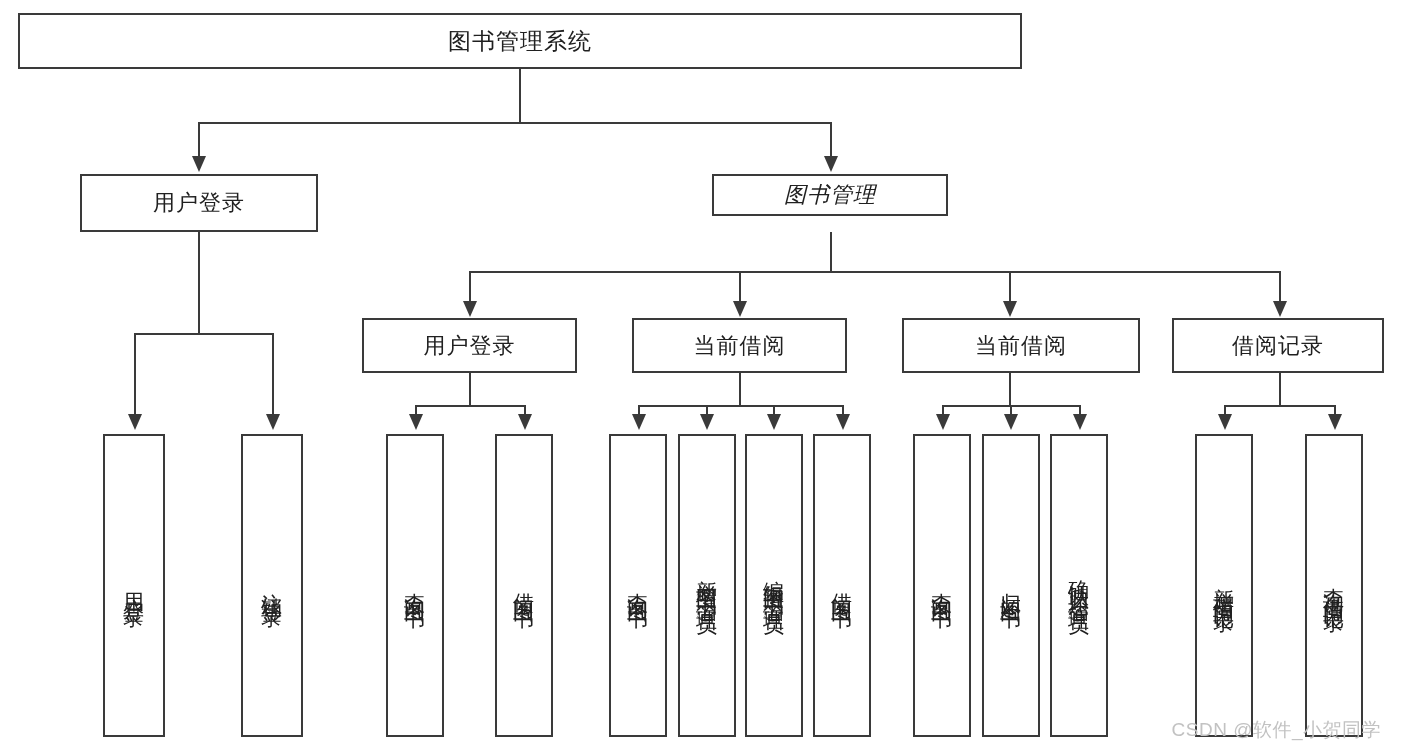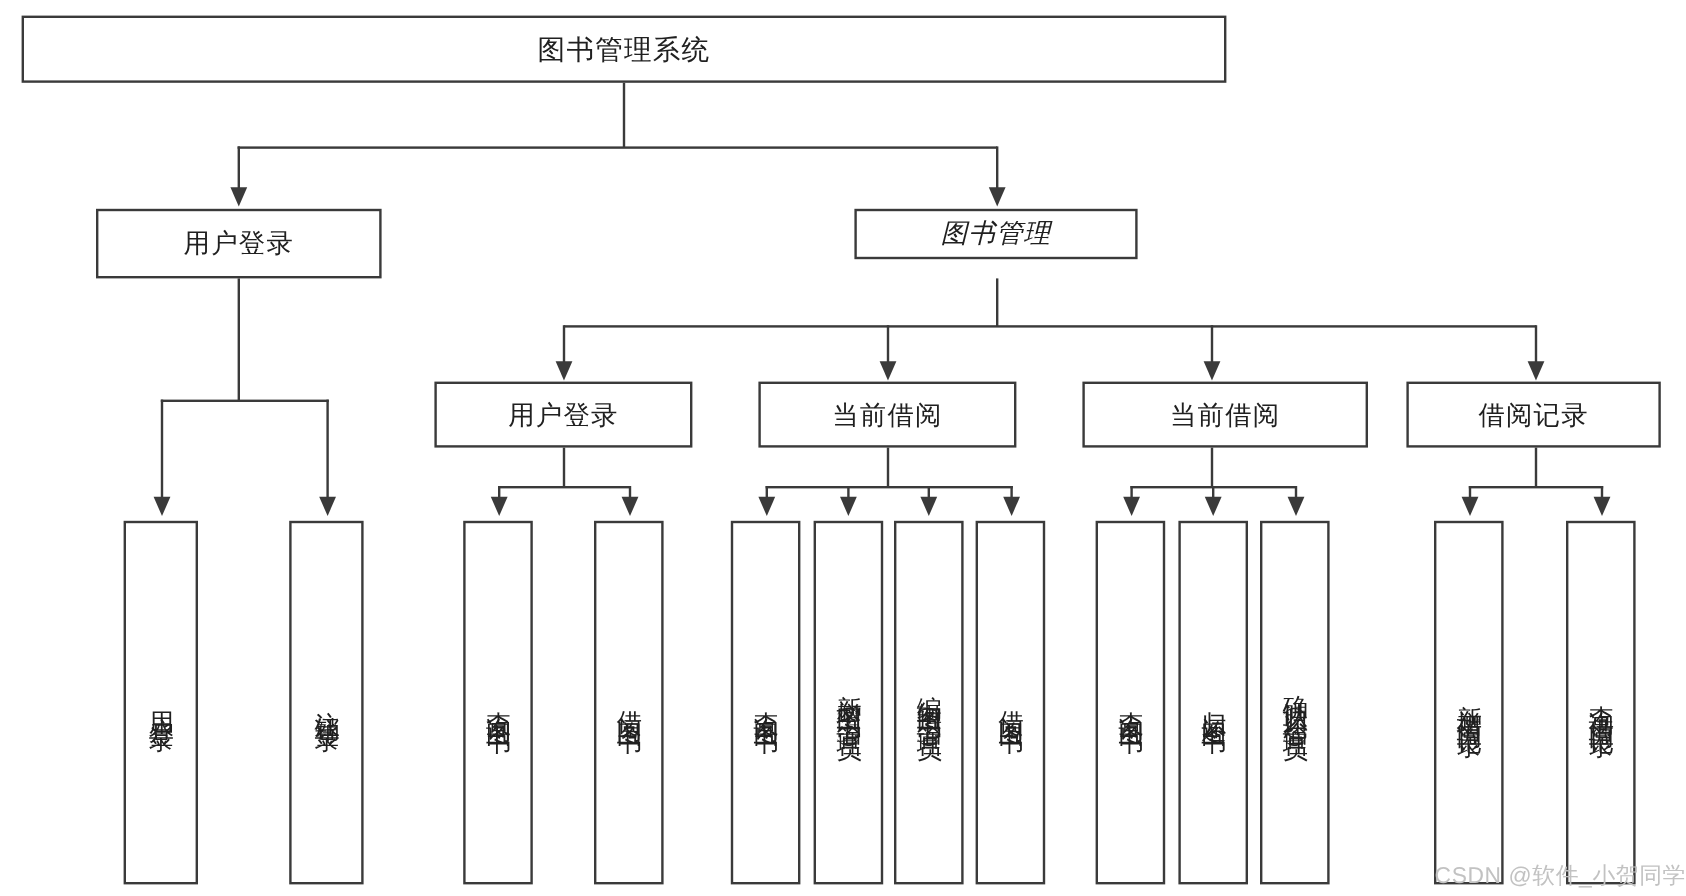--- a/index.html
+++ b/index.html
@@ -68,21 +68,21 @@
     width: 0;
     height: 0;
     border-left: 7px solid transparent;
     border-right: 7px solid transparent;
     border-top: 16px solid #3a3a3a;
   }
 
   
   #watermark {
     position: absolute;
-    right: 0;
+    right: 24px;
     bottom: 4px;
     font-size: 19px;
     color: #c2c2c2;
     letter-spacing: 0.5px;
     white-space: nowrap;
     user-select: none;
   }
 </style>
 </head>
 <body>

